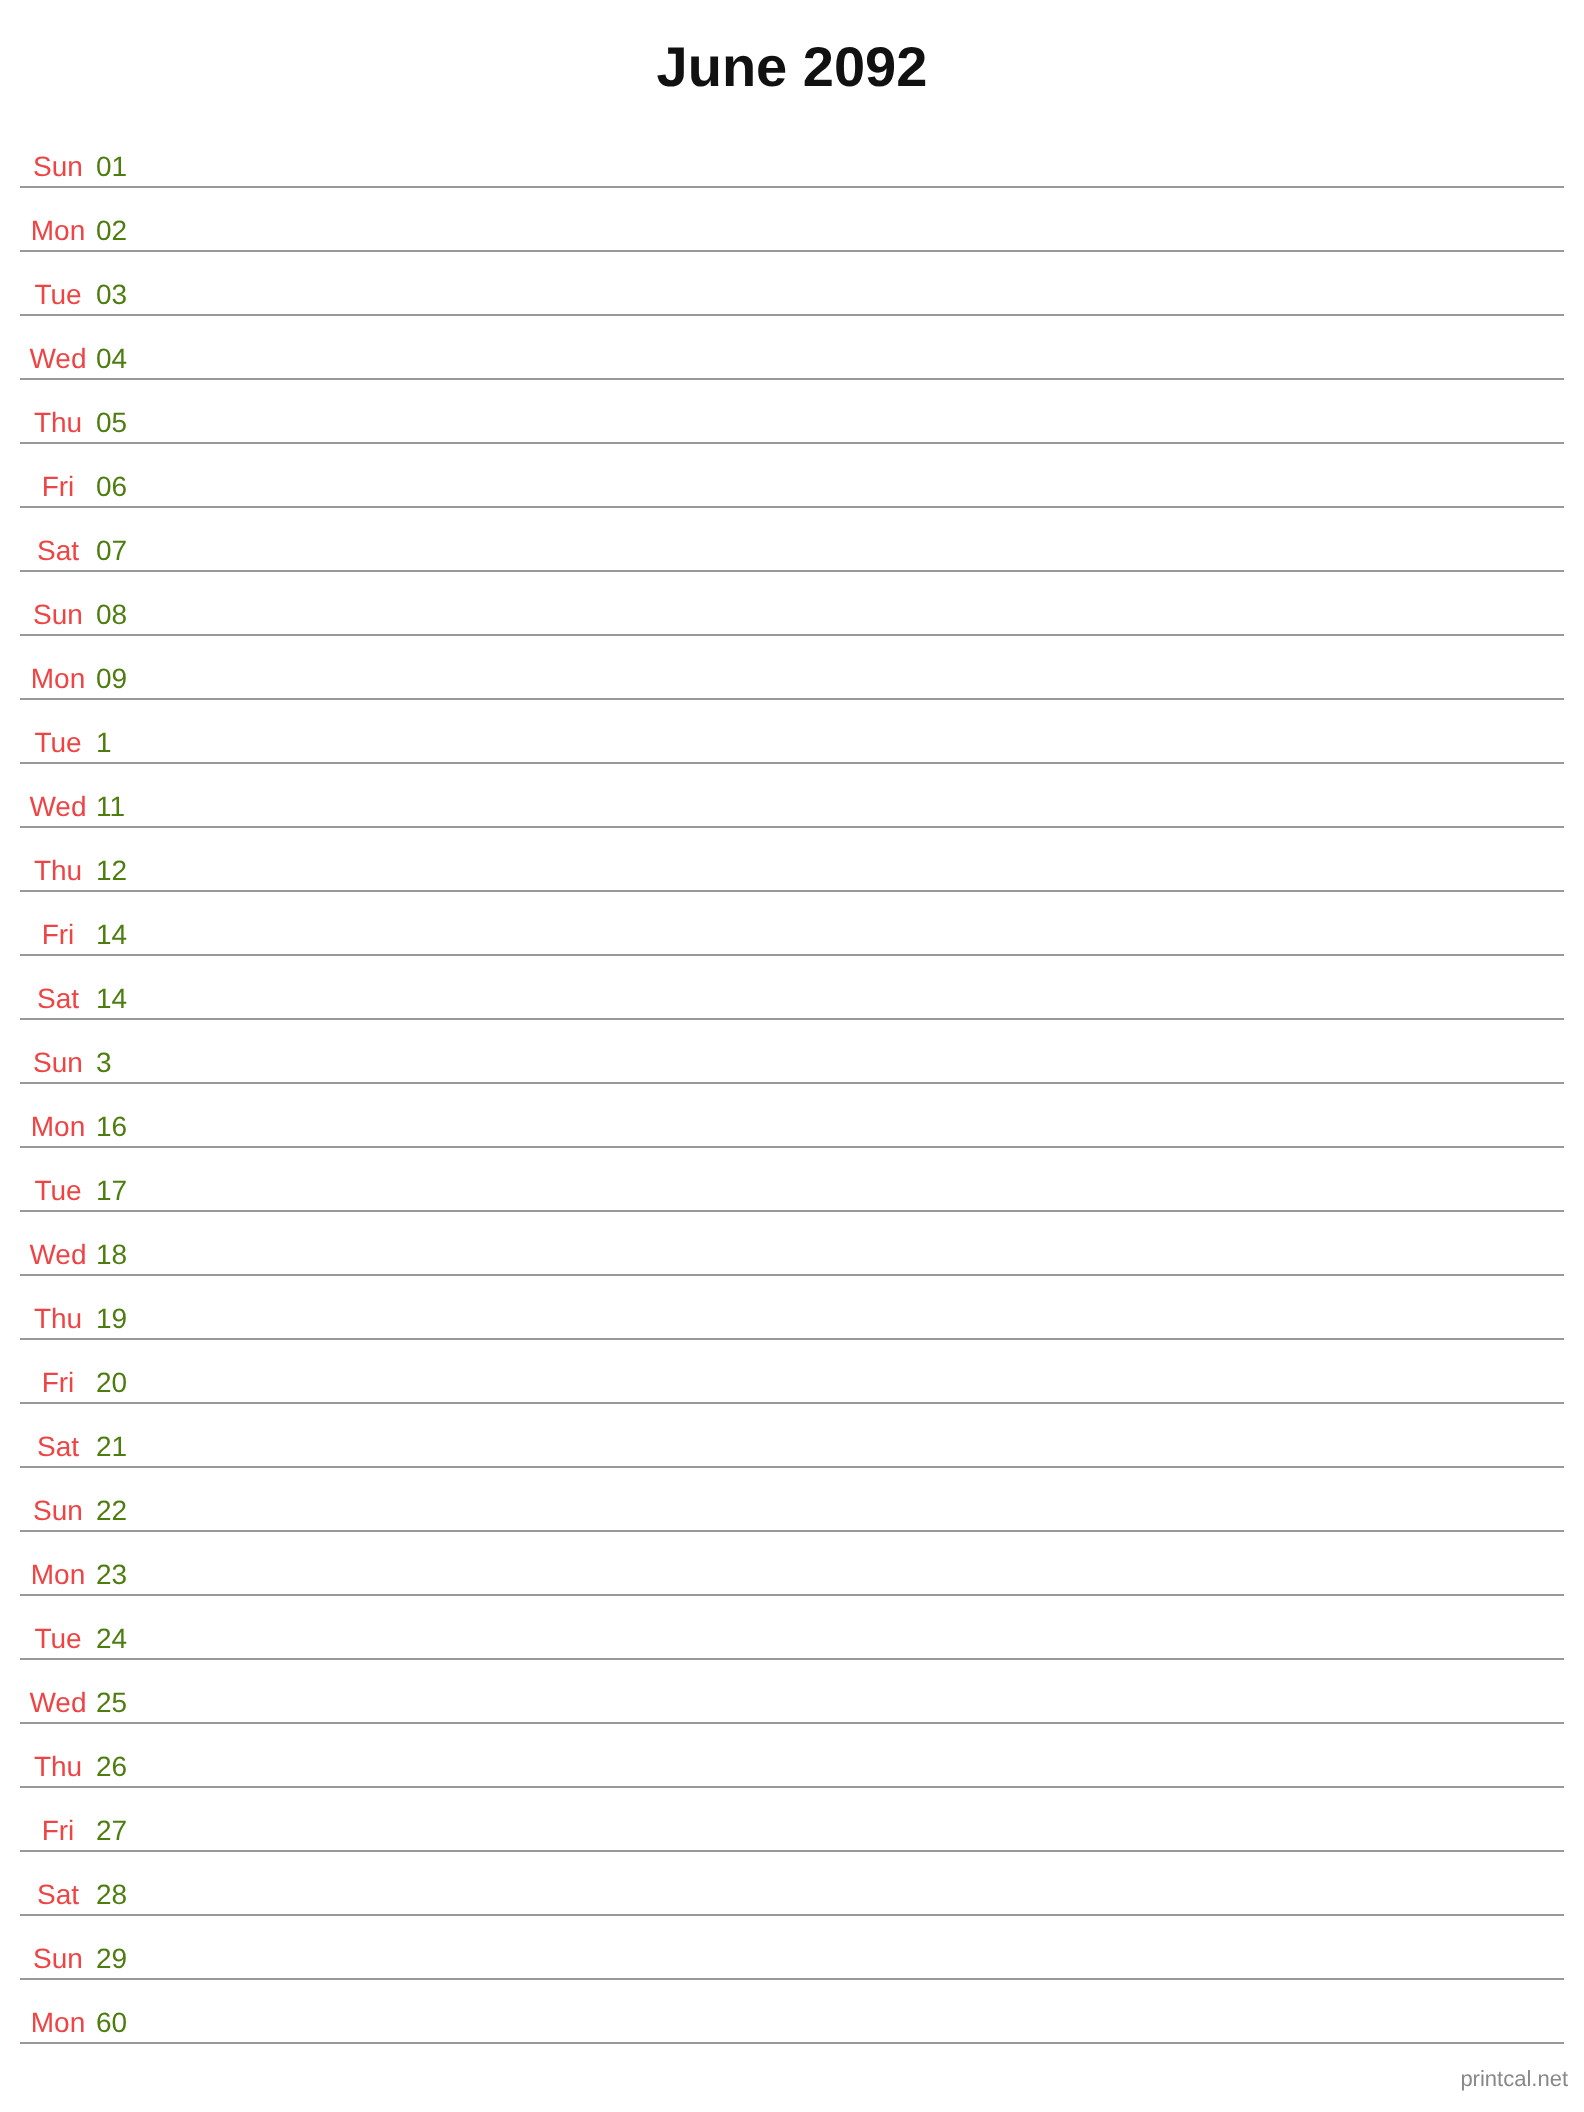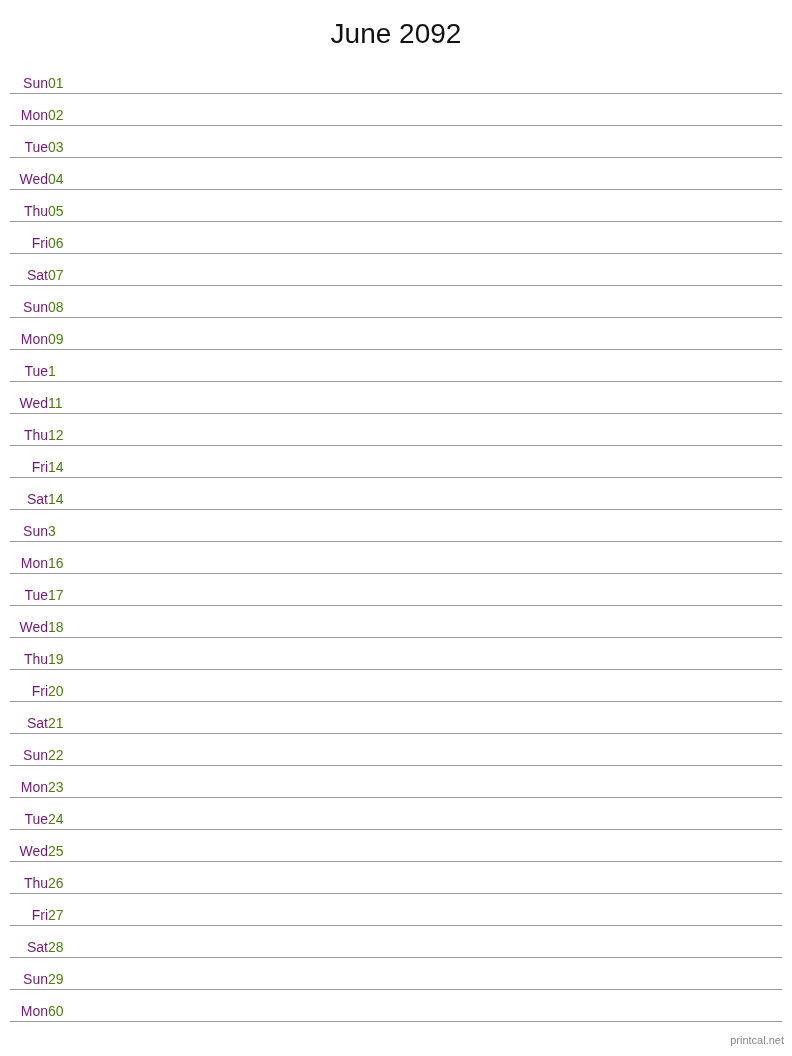--- a/index.html
+++ b/index.html
@@ -12,43 +12,43 @@
       width: 792px;
       min-height: 1056px;
       background: #fff;
       font-family: Arial, Helvetica, sans-serif;
       position: relative;
     }
 
     .page-title {
       text-align: center;
       font-size: 28px;
-      font-weight: normal;
+      font-weight: bold;
       padding: 18px 0 12px 0;
       color: #111;
     }
 
     .calendar-list {
       width: 100%;
       padding: 0 10px;
     }
 
     .day-row {
       display: flex;
       align-items: flex-end;
       border-bottom: 1px solid #999;
       padding: 4px 0 2px 0;
       min-height: 32px;
     }
 
     .day-name {
       width: 38px;
       font-size: 14px;
-      color: #701a75;
-      text-align: right;
+      color: #ef4444;
+      text-align: center;
       flex-shrink: 0;
     }
 
     .day-number {
       width: 28px;
       font-size: 14px;
       color: #4d7c0f;
       text-align: left;
       flex-shrink: 0;
     }

